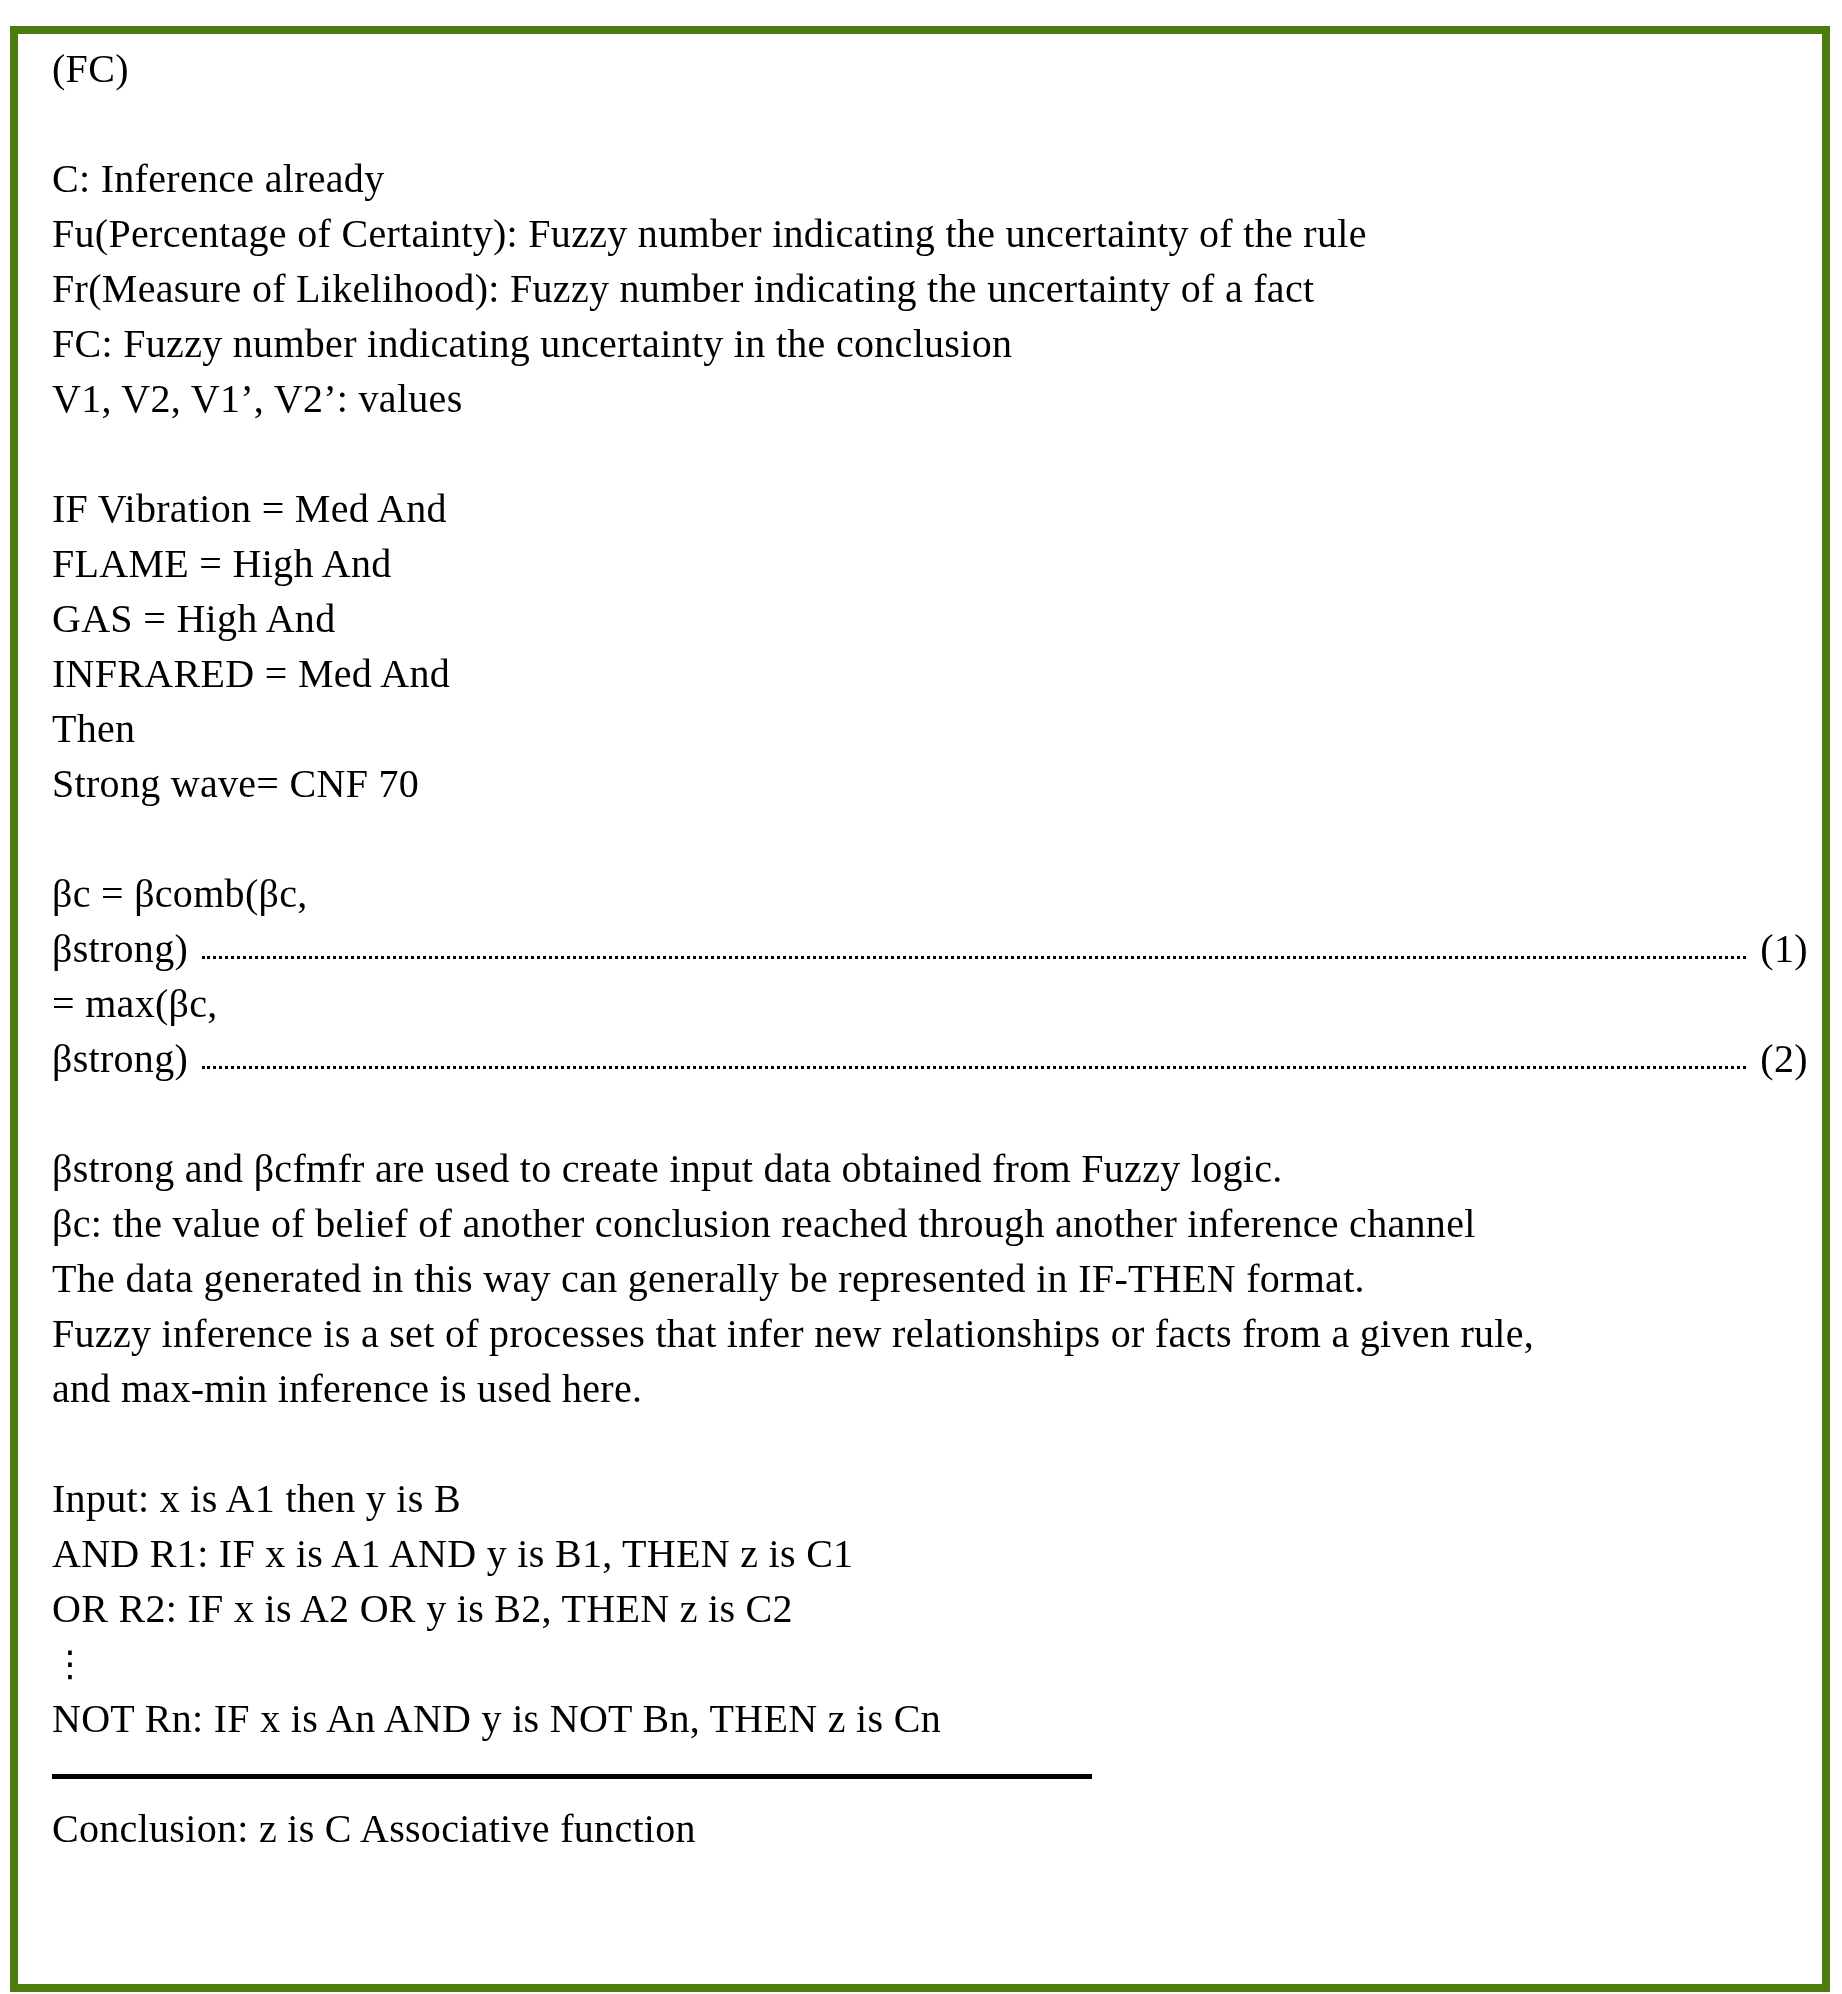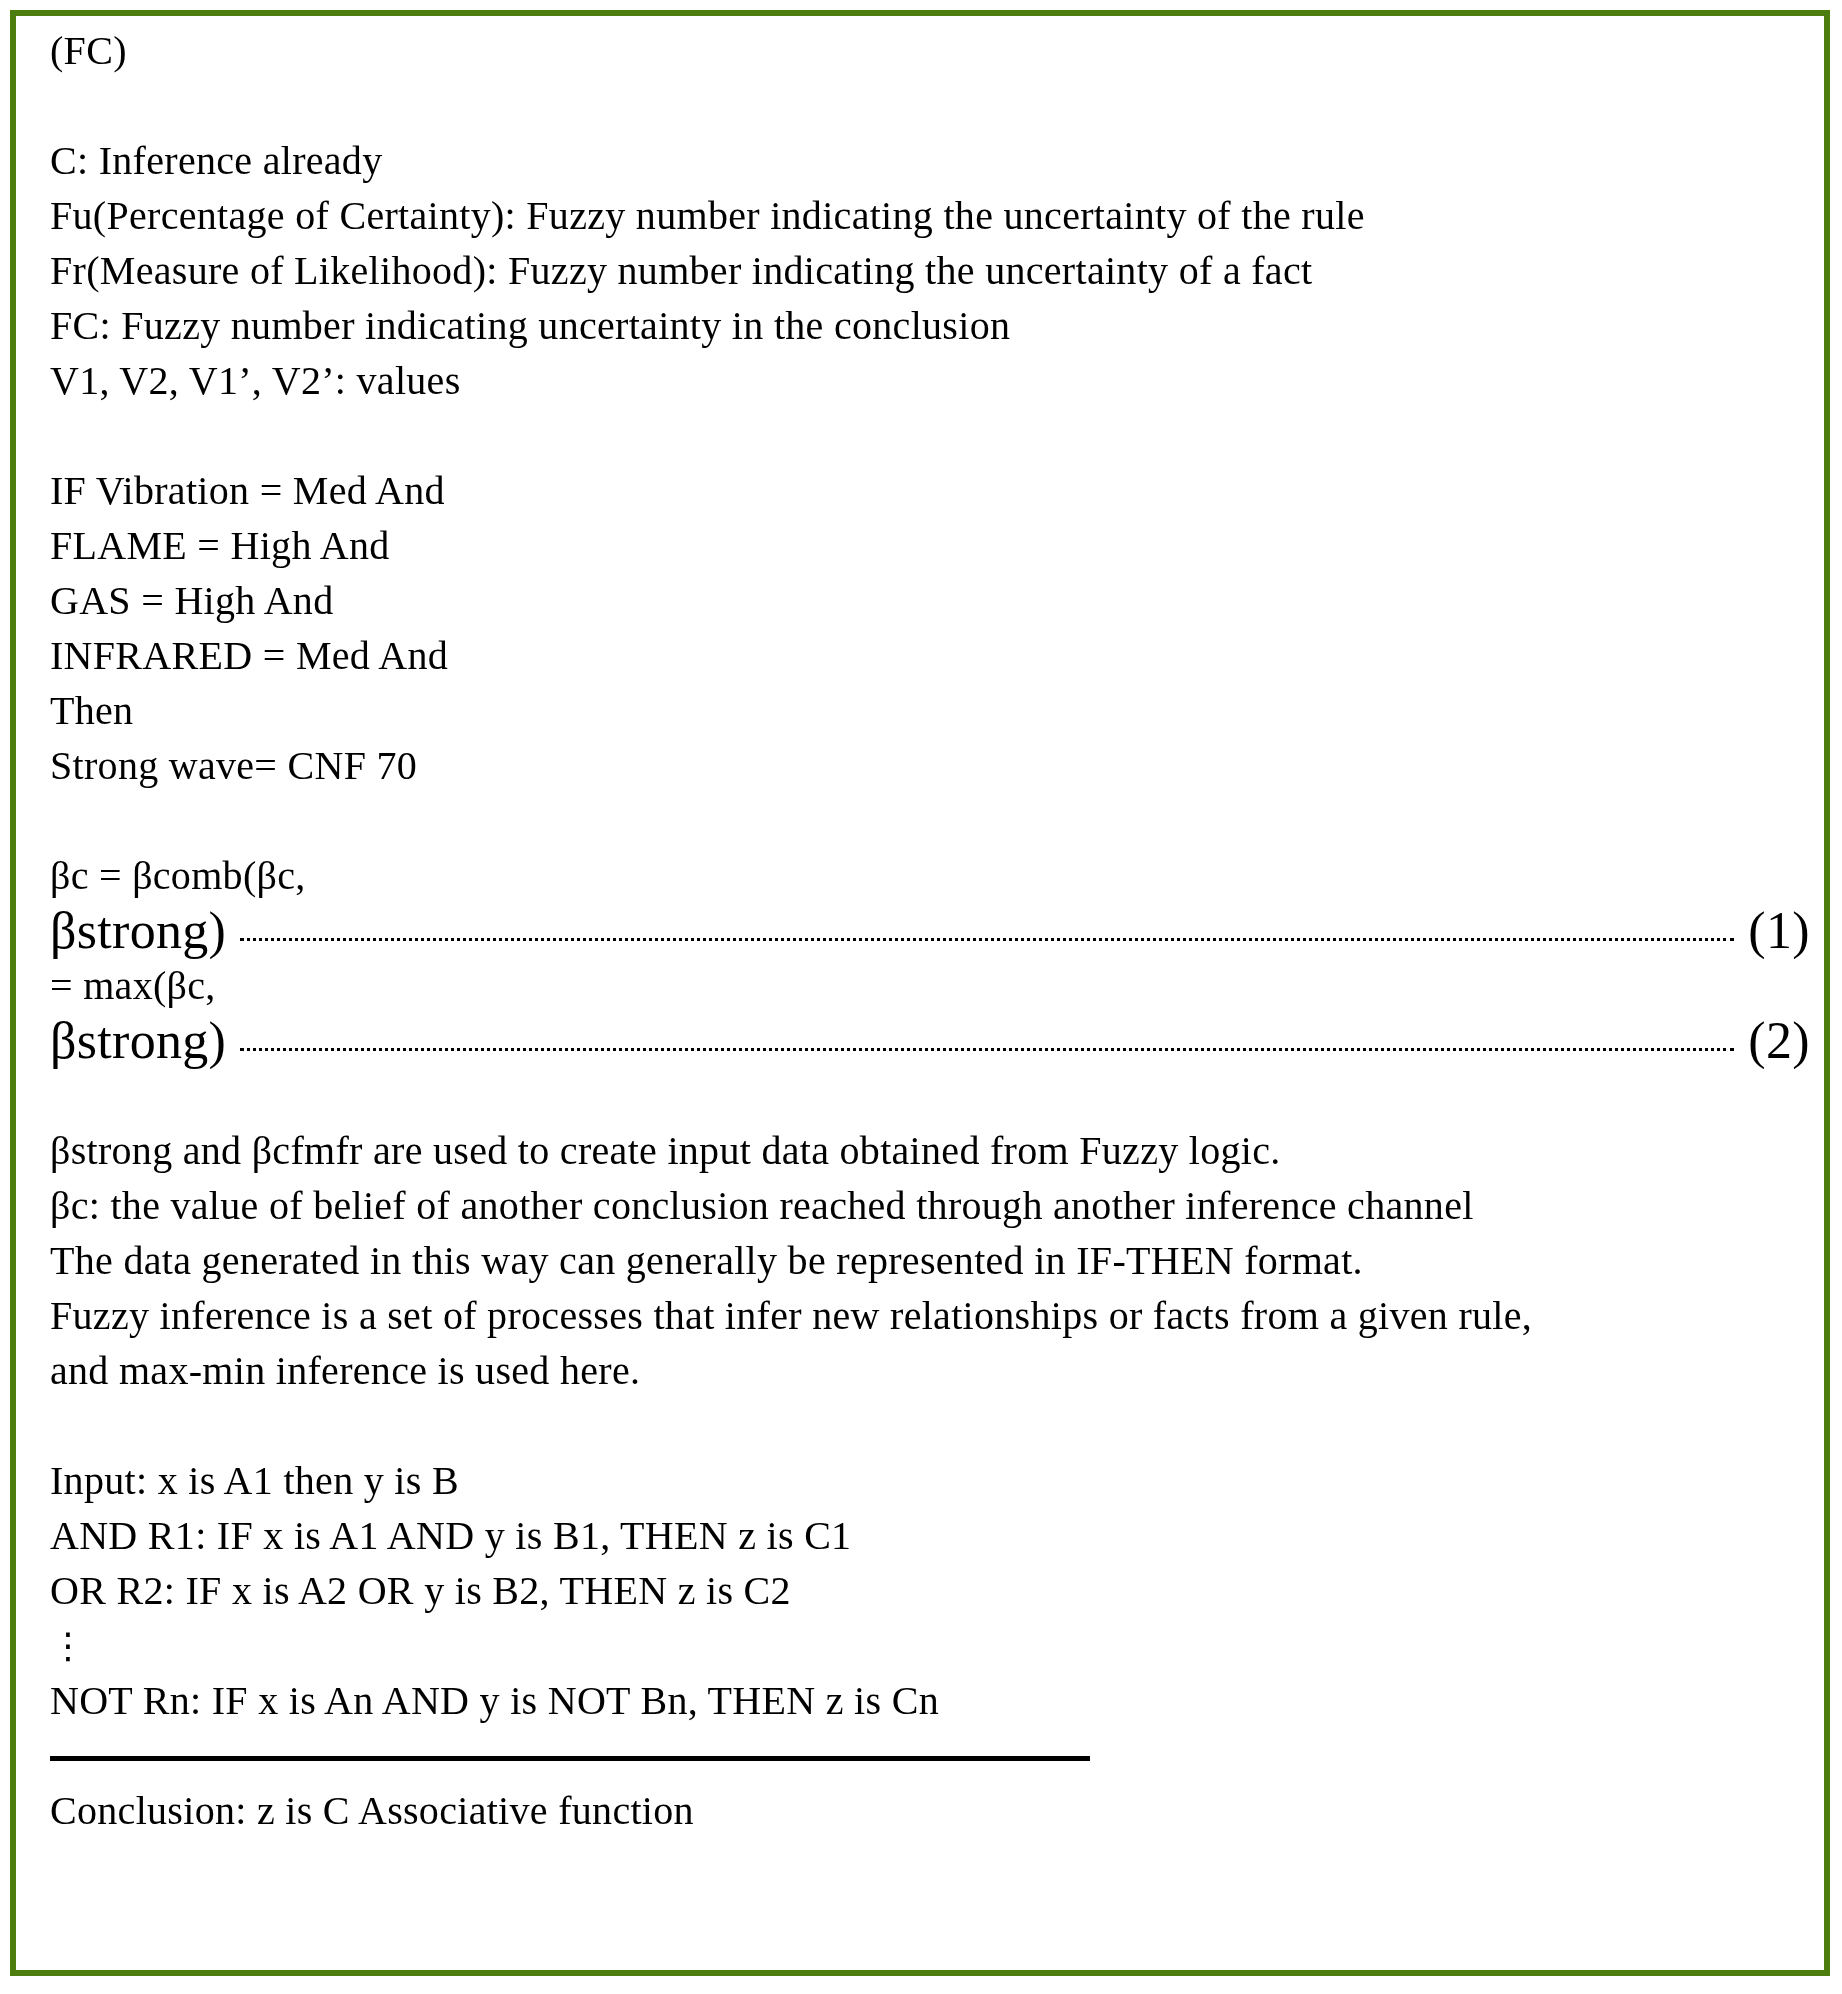--- a/index.html
+++ b/index.html
@@ -10,38 +10,39 @@
     box-sizing: border-box;
     background: #ffffff;
     padding: 10px 12px 18.6px 10px;
     font-family: "Liberation Serif", "DejaVu Serif", serif;
     color: #000000;
   }
   .frame {
     box-sizing: border-box;
     width: 100%;
     height: 100%;
-    border: 6px solid #4d7c0f;
+    border: 8px solid #4d7c0f;
     padding: 6.6px 14.2px 5.5px 34px;
     overflow: hidden;
+    margin-top: 16px;
   }
   .line {
     height: 55px;
     line-height: 55px;
     font-size: 40px;
     white-space: nowrap;
     letter-spacing: 0.3px;
   }
   .blank {  }
   .eq-row {
     display: flex;
     align-items: baseline;
     height: 55px;
     line-height: 55px;
-    font-size: 52px;
+    font-size: 40px;
     white-space: nowrap;
     letter-spacing: 0.3px;
   }
   .eq-row .leader {
     flex: 1 1 auto;
     align-self: flex-end;
     height: 0;
     margin: 0 14.2px 16.4px 14.2px;
     border-bottom: 3.8px dotted #000000;
   }

